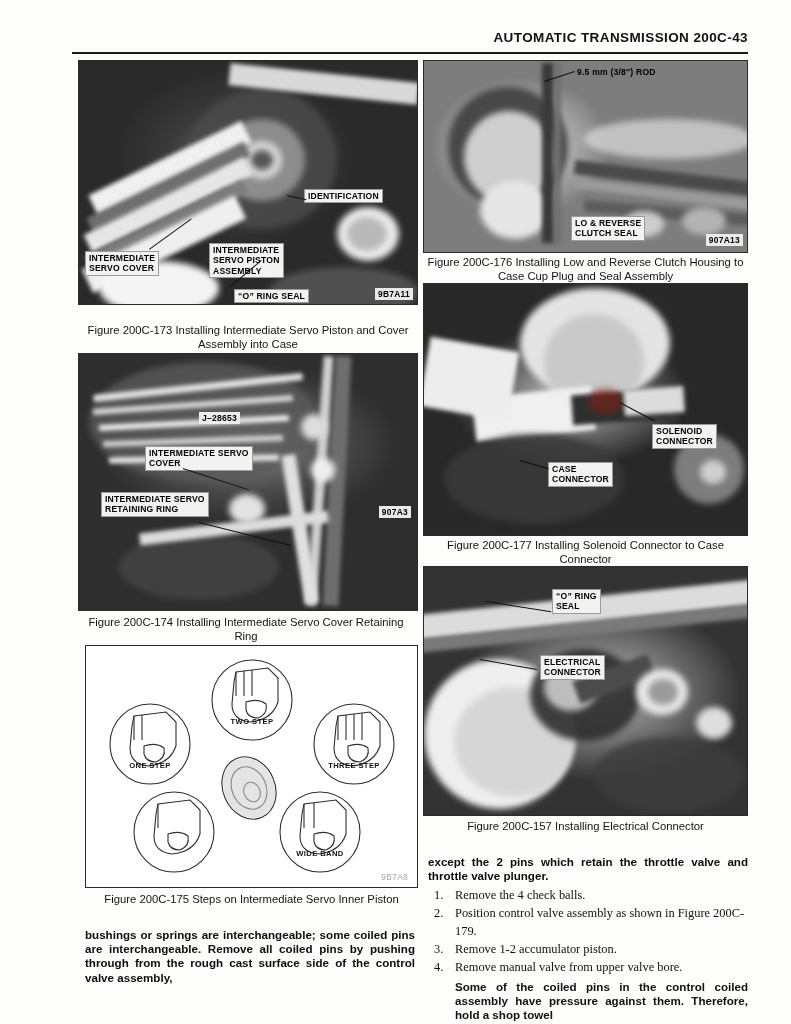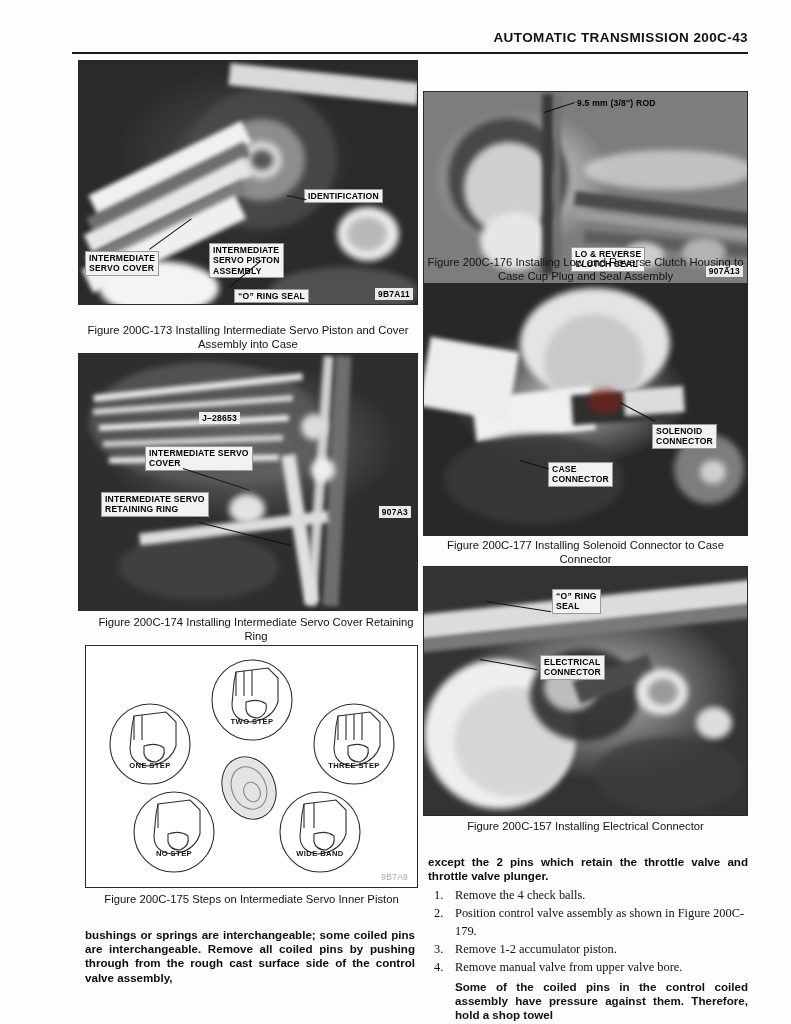--- a/index.html
+++ b/index.html
@@ -148,21 +148,21 @@
       <div class="lbl" style="left:6px;top:190px;">INTERMEDIATE
 SERVO COVER</div>
       <div class="leader" style="left:70px;top:188px;width:52px;transform:rotate(-36deg);"></div>
       <div class="leader" style="left:150px;top:226px;width:42px;transform:rotate(-40deg);"></div>
       <div class="leader" style="left:208px;top:134px;width:20px;transform:rotate(12deg);"></div>
       <div class="code" style="right:4px;bottom:4px;">9B7A11</div>
     </div>
   </div>
   <div class="cap" style="left:78px;top:324px;width:340px;">Figure 200C-173 Installing Intermediate Servo Piston and Cover Assembly into Case</div>
 
-  <div class="fig" style="left:423px;top:60px;width:325px;height:193px;margin-top:31px;">
+  <div class="fig" style="left:423px;top:60px;width:325px;height:193px;">
     <div class="frame">
       <div class="photo ph2">
         <div class="blob" style="left:24px;top:26px;width:120px;height:120px;background:#3f3f3f;opacity:.9;"></div>
         <div class="blob" style="left:40px;top:50px;width:90px;height:92px;background:#cfcfcf;"></div>
         <div class="blob" style="left:56px;top:120px;width:70px;height:58px;background:#e6e6e6;"></div>
         <div class="streak" style="left:118px;top:2px;width:12px;height:180px;background:#3a3a3a;"></div>
         <div class="streak" style="left:130px;top:2px;width:7px;height:180px;background:#707070;"></div>
         <div class="streak" style="left:150px;top:110px;width:180px;height:14px;background:#4a4a4a;transform:rotate(7deg);"></div>
         <div class="streak" style="left:150px;top:128px;width:180px;height:10px;background:#9b9b9b;transform:rotate(7deg);"></div>
         <div class="streak" style="left:160px;top:146px;width:170px;height:12px;background:#5d5d5d;transform:rotate(5deg);"></div>
@@ -200,21 +200,21 @@
       <div class="lbl nb" style="left:120px;top:58px;">J–28653</div>
       <div class="lbl" style="left:66px;top:92px;">INTERMEDIATE SERVO
 COVER</div>
       <div class="lbl" style="left:22px;top:138px;">INTERMEDIATE SERVO
 RETAINING RING</div>
       <div class="leader" style="left:104px;top:114px;width:70px;transform:rotate(18deg);"></div>
       <div class="leader" style="left:120px;top:168px;width:95px;transform:rotate(14deg);"></div>
       <div class="code" style="right:6px;top:152px;">907A3</div>
     </div>
   </div>
-  <div class="cap" style="left:86px;top:616px;width:340px;">Figure 200C-174 Installing Intermediate Servo Cover Retaining Ring</div>
+  <div class="cap" style="left:76px;top:616px;width:340px;">Figure 200C-174 Installing Intermediate Servo Cover Retaining Ring</div>
 
   <div class="fig" style="left:423px;top:283px;width:325px;height:253px;">
     <div class="frame">
       <div class="photo ph4">
         <div class="blob" style="left:96px;top:4px;width:150px;height:110px;background:#e4e4e4;"></div>
         <div class="blob" style="left:120px;top:30px;width:100px;height:96px;background:#c9c9c9;"></div>
         <div class="streak" style="left:50px;top:108px;width:120px;height:44px;background:#f0f0f0;transform:rotate(-6deg);"></div>
         <div class="streak" style="left:148px;top:108px;width:96px;height:30px;background:#2f2f2f;transform:rotate(-4deg);"></div>
         <div class="blob" style="left:164px;top:104px;width:34px;height:26px;background:#8a1f12;opacity:.55;"></div>
         <div class="streak" style="left:200px;top:104px;width:60px;height:26px;background:#dcdcdc;transform:rotate(-4deg);"></div>
@@ -301,23 +301,20 @@
 
         <div class="step" style="left:126px;top:14px;width:80px;height:80px;">
           <div class="slabel">TWO STEP</div>
         </div>
         <div class="step" style="left:228px;top:58px;width:80px;height:80px;">
           <div class="slabel">THREE STEP</div>
         </div>
         <div class="step" style="left:24px;top:58px;width:80px;height:80px;">
           <div class="slabel">ONE STEP</div>
         </div>
-        <div class="step" style="left:48px;top:146px;width:80px;height:80px;">
-          <div class="slabel">NO STEP</div>
-        </div>
         <div class="step" style="left:194px;top:146px;width:80px;height:80px;">
           <div class="slabel">WIDE BAND</div>
         </div>
 
         <div class="code faint" style="right:6px;bottom:4px;">9B7A8</div>
       </div>
     </div>
   </div>
   <div class="cap" style="left:78px;top:893px;width:347px;">Figure 200C-175 Steps on Intermediate Servo Inner Piston</div>
 

